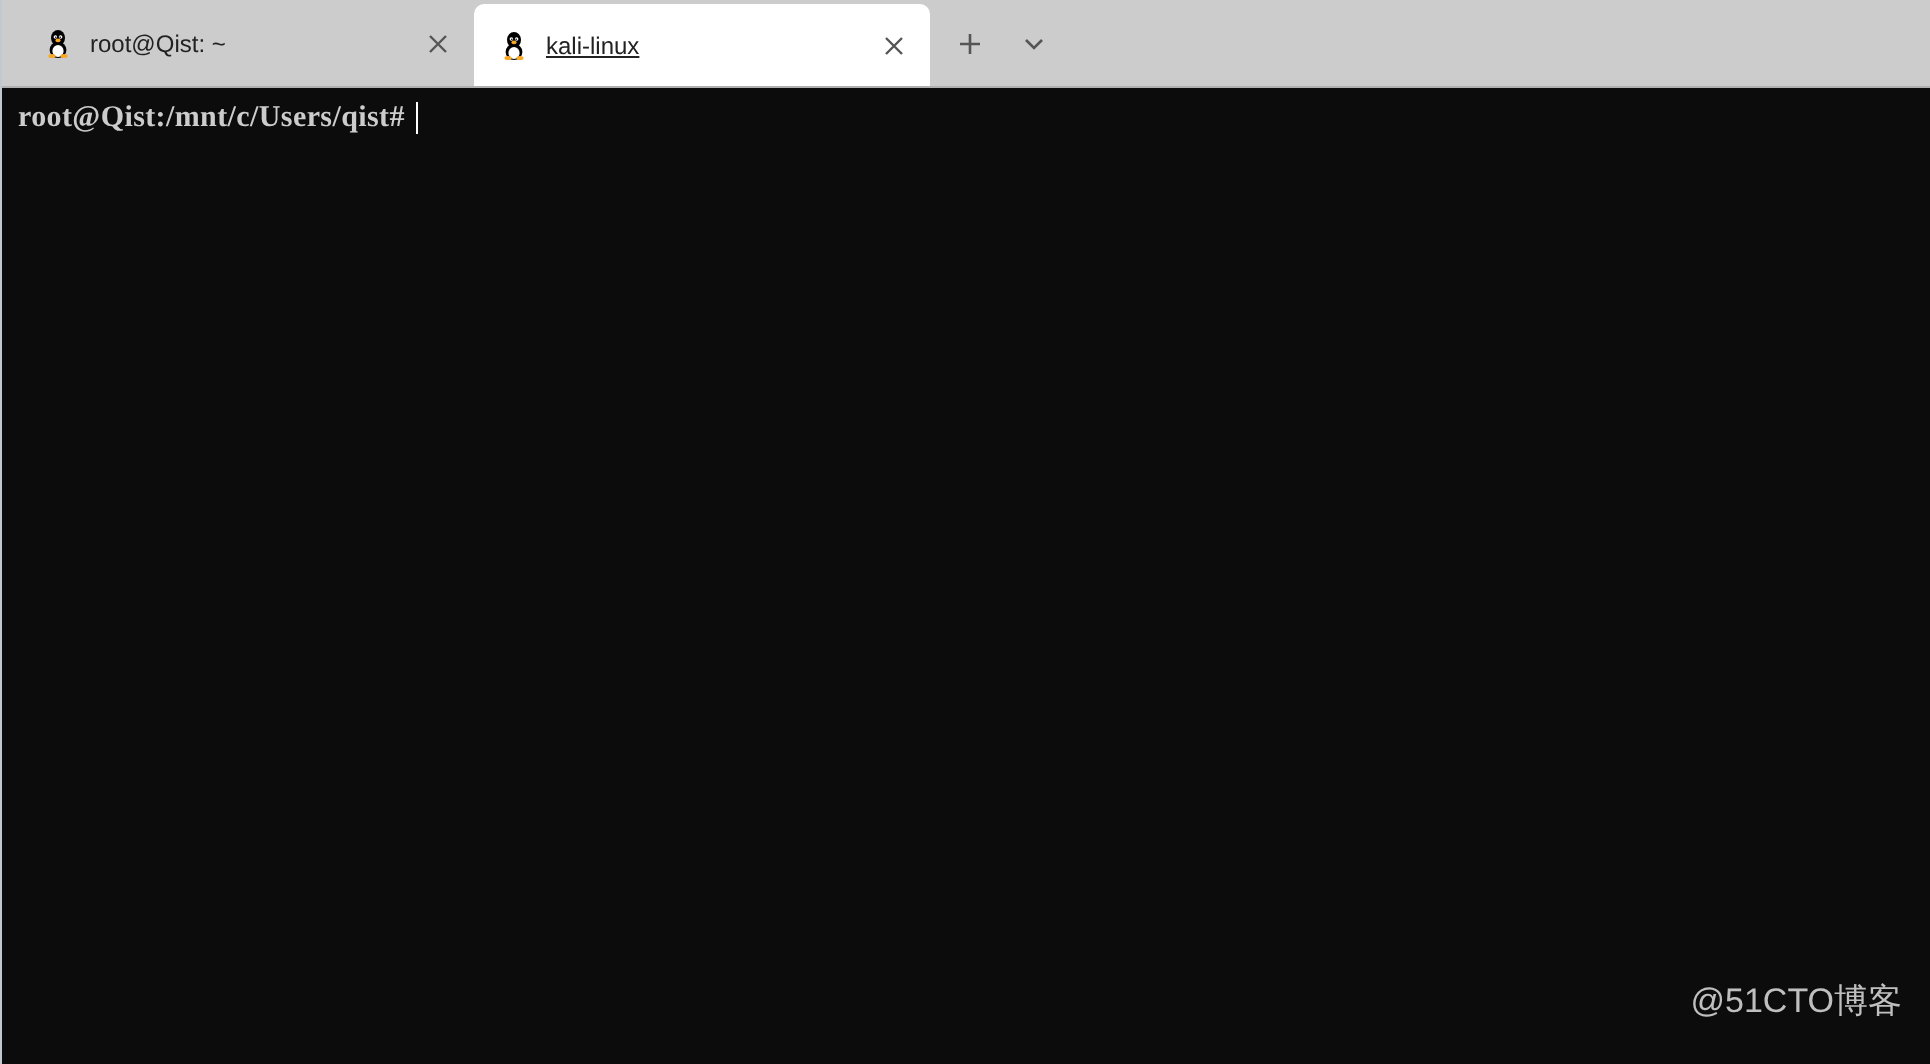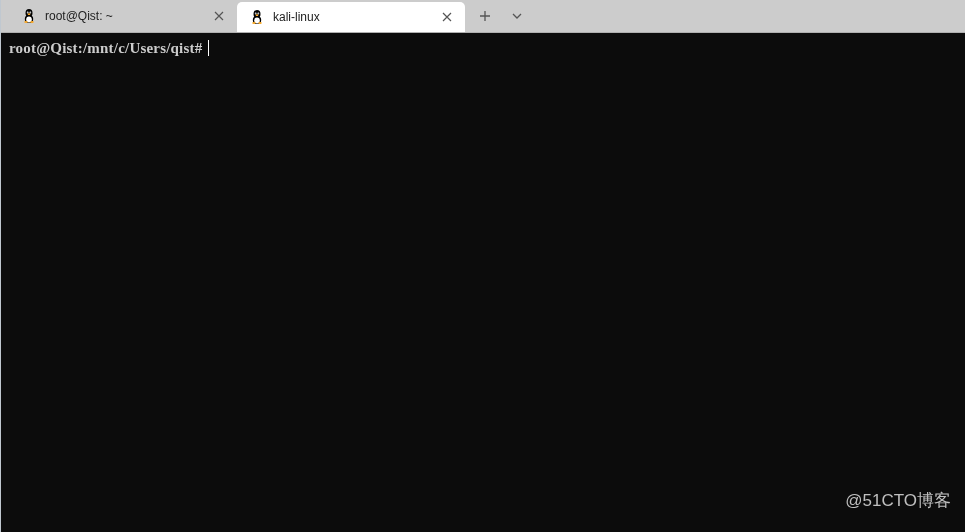--- a/index.html
+++ b/index.html
@@ -10,21 +10,21 @@
     body {
       width: 965px;
       height: 532px;
       font-family: "Segoe UI", Tahoma, sans-serif;
       background: #0c0c0c;
       overflow: hidden;
       position: relative;
       border-left: 1px solid #c0c8d0;
     }
     .tab-bar {
-      height: 33px;
+      height: 44px;
       background: #cccccc;
       display: flex;
       align-items: stretch;
       padding-left: 8px;
       border-bottom: 1px solid #b0b0b0;
     }
     .tab {
       display: flex;
       align-items: center;
       padding: 0 10px 0 12px;
@@ -36,20 +36,21 @@
       position: relative;
     }
     .tab.inactive {
       background: #cccccc;
     }
     .tab.active {
       background: #ffffff;
       border-top-left-radius: 5px;
       border-top-right-radius: 5px;
       margin-top: 2px;
+      text-decoration: underline;
     }
     .tab-icon {
       width: 16px;
       height: 16px;
       flex-shrink: 0;
     }
     .tab-title {
       flex: 1;
       white-space: nowrap;
       overflow: hidden;

